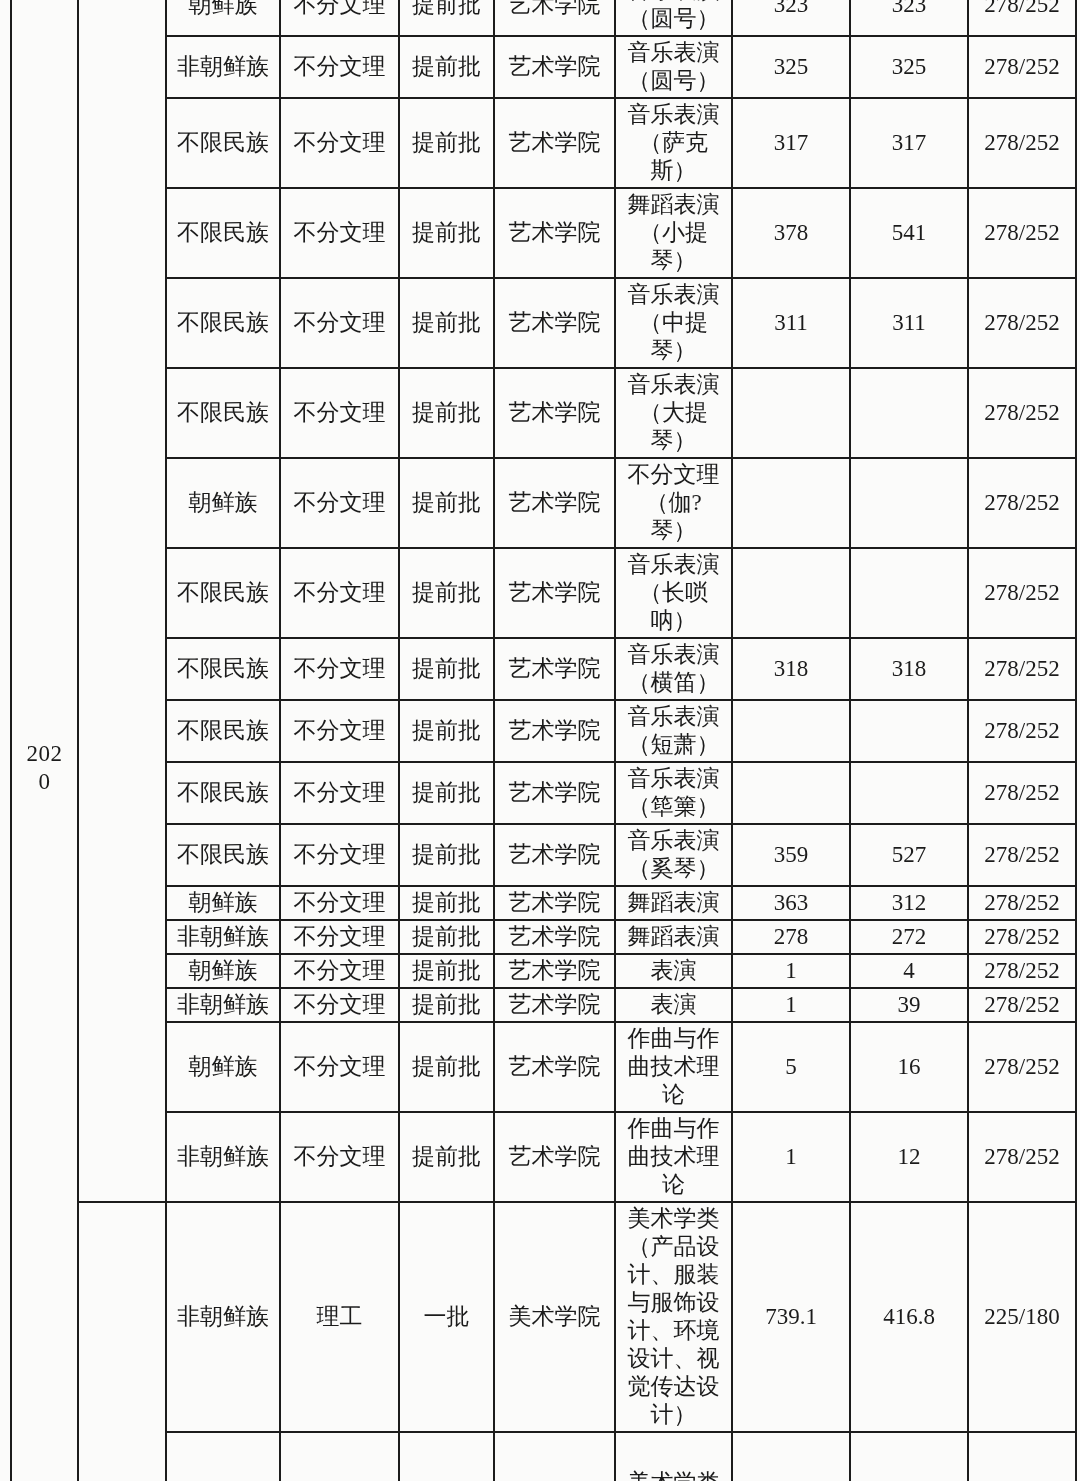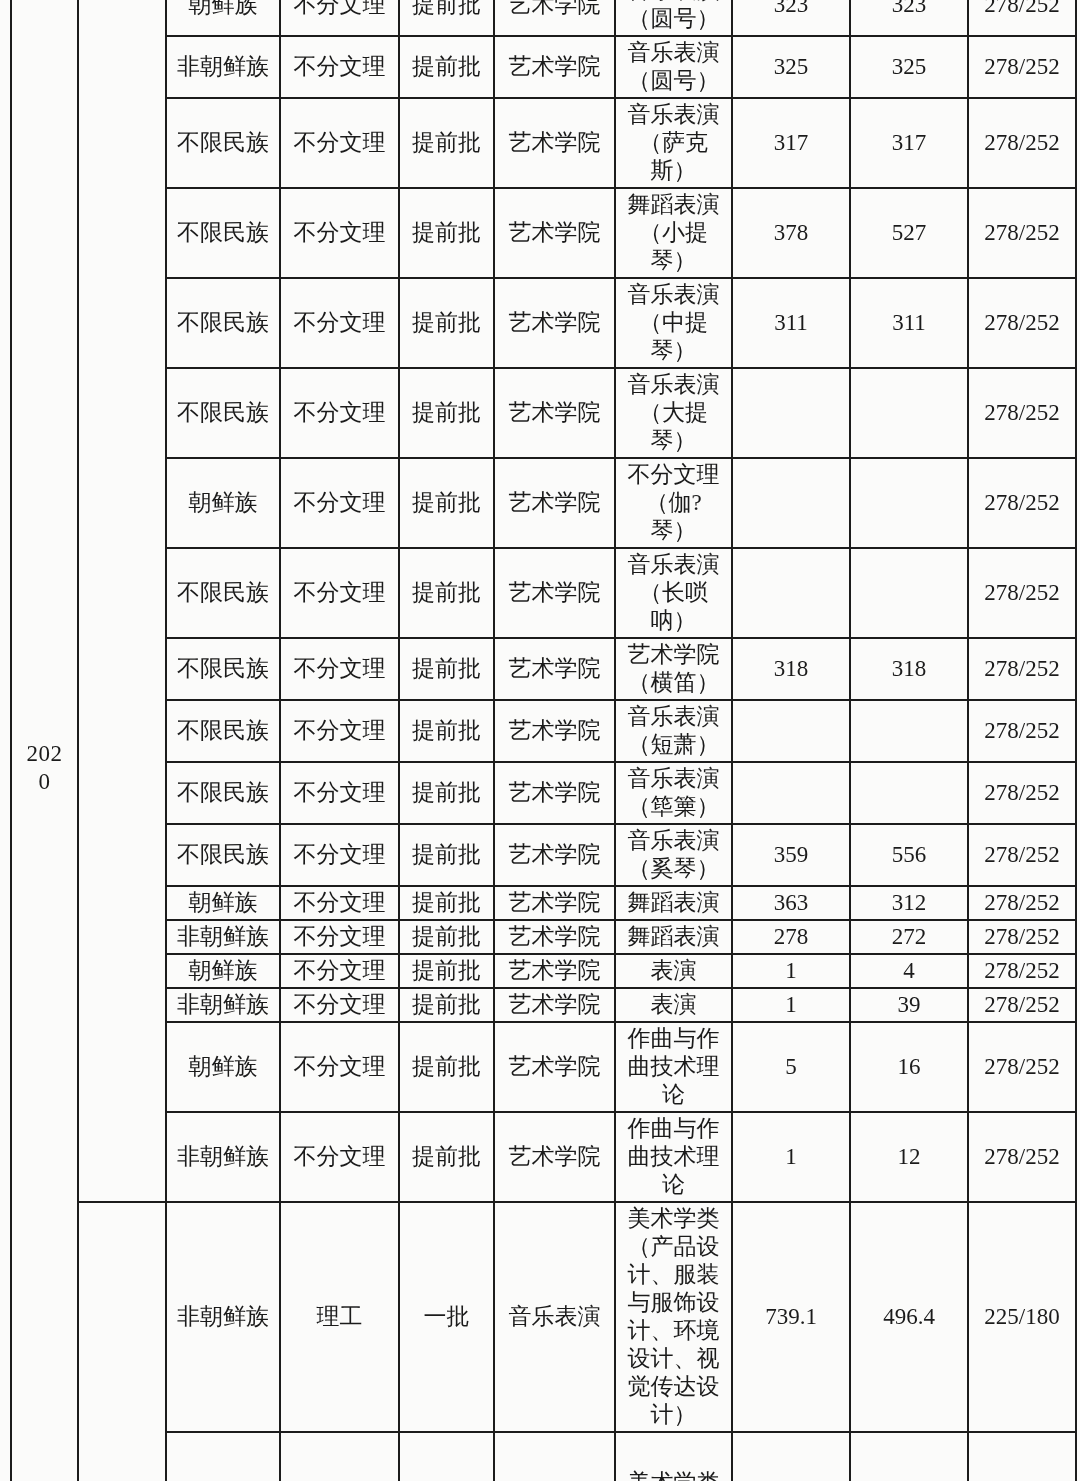--- a/index.html
+++ b/index.html
@@ -84,21 +84,21 @@
           <td>317</td>
           <td>278/252</td>
         </tr>
         <tr>
           <td>不限民族</td>
           <td>不分文理</td>
           <td>提前批</td>
           <td>艺术学院</td>
           <td>舞蹈表演（小提琴）</td>
           <td>378</td>
-          <td>527</td>
+          <td>541</td>
           <td>278/252</td>
         </tr>
         <tr>
           <td>不限民族</td>
           <td>不分文理</td>
           <td>提前批</td>
           <td>艺术学院</td>
           <td>音乐表演（中提琴）</td>
           <td>311</td>
           <td>311</td>
@@ -132,21 +132,21 @@
           <td>音乐表演（长唢呐）</td>
           <td></td>
           <td></td>
           <td>278/252</td>
         </tr>
         <tr>
           <td>不限民族</td>
           <td>不分文理</td>
           <td>提前批</td>
           <td>艺术学院</td>
-          <td>艺术学院（横笛）</td>
+          <td>音乐表演（横笛）</td>
           <td>318</td>
           <td>318</td>
           <td>278/252</td>
         </tr>
         <tr>
           <td>不限民族</td>
           <td>不分文理</td>
           <td>提前批</td>
           <td>艺术学院</td>
           <td>音乐表演（短萧）</td>
@@ -164,21 +164,21 @@
           <td></td>
           <td>278/252</td>
         </tr>
         <tr>
           <td>不限民族</td>
           <td>不分文理</td>
           <td>提前批</td>
           <td>艺术学院</td>
           <td>音乐表演（奚琴）</td>
           <td>359</td>
-          <td>556</td>
+          <td>527</td>
           <td>278/252</td>
         </tr>
         <tr>
           <td>朝鲜族</td>
           <td>不分文理</td>
           <td>提前批</td>
           <td>艺术学院</td>
           <td>舞蹈表演</td>
           <td>363</td>
           <td>312</td>
@@ -232,24 +232,24 @@
           <td>作曲与作曲技术理论</td>
           <td>1</td>
           <td>12</td>
           <td>278/252</td>
         </tr>
         <tr>
           <td rowspan="2" class="blankcol"></td>
           <td>非朝鲜族</td>
           <td>理工</td>
           <td>一批</td>
-          <td>音乐表演</td>
+          <td>美术学院</td>
           <td>美术学类（产品设计、服装与服饰设计、环境设计、视觉传达设计）</td>
           <td>739.1</td>
-          <td>496.4</td>
+          <td>416.8</td>
           <td>225/180</td>
         </tr>
         <tr class="last-row">
           <td>非朝鲜族</td>
           <td>理工</td>
           <td>一批</td>
           <td>美术学院</td>
           <td>美术学类（美术学</td>
           <td>417.4</td>
           <td>410</td>

